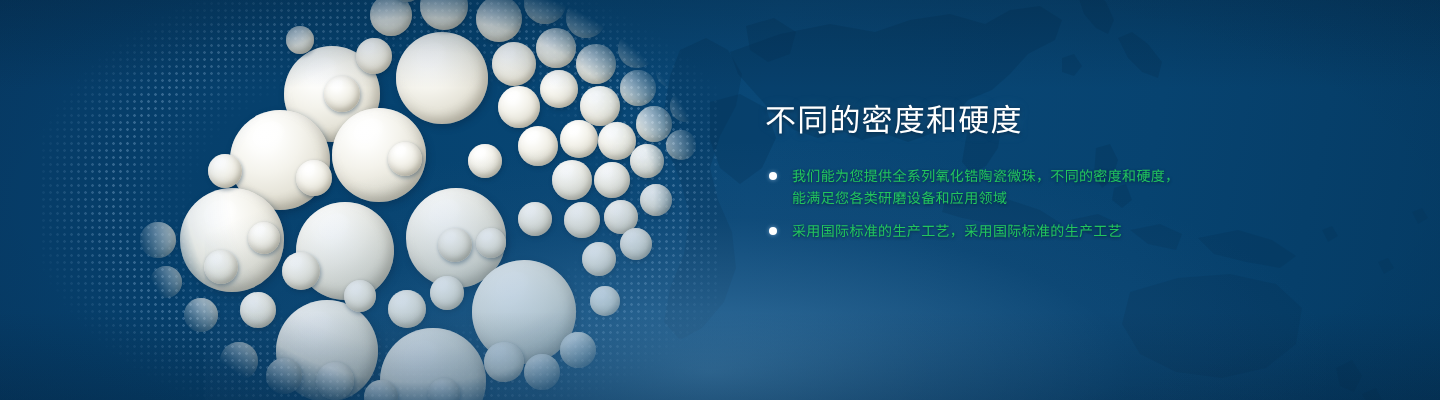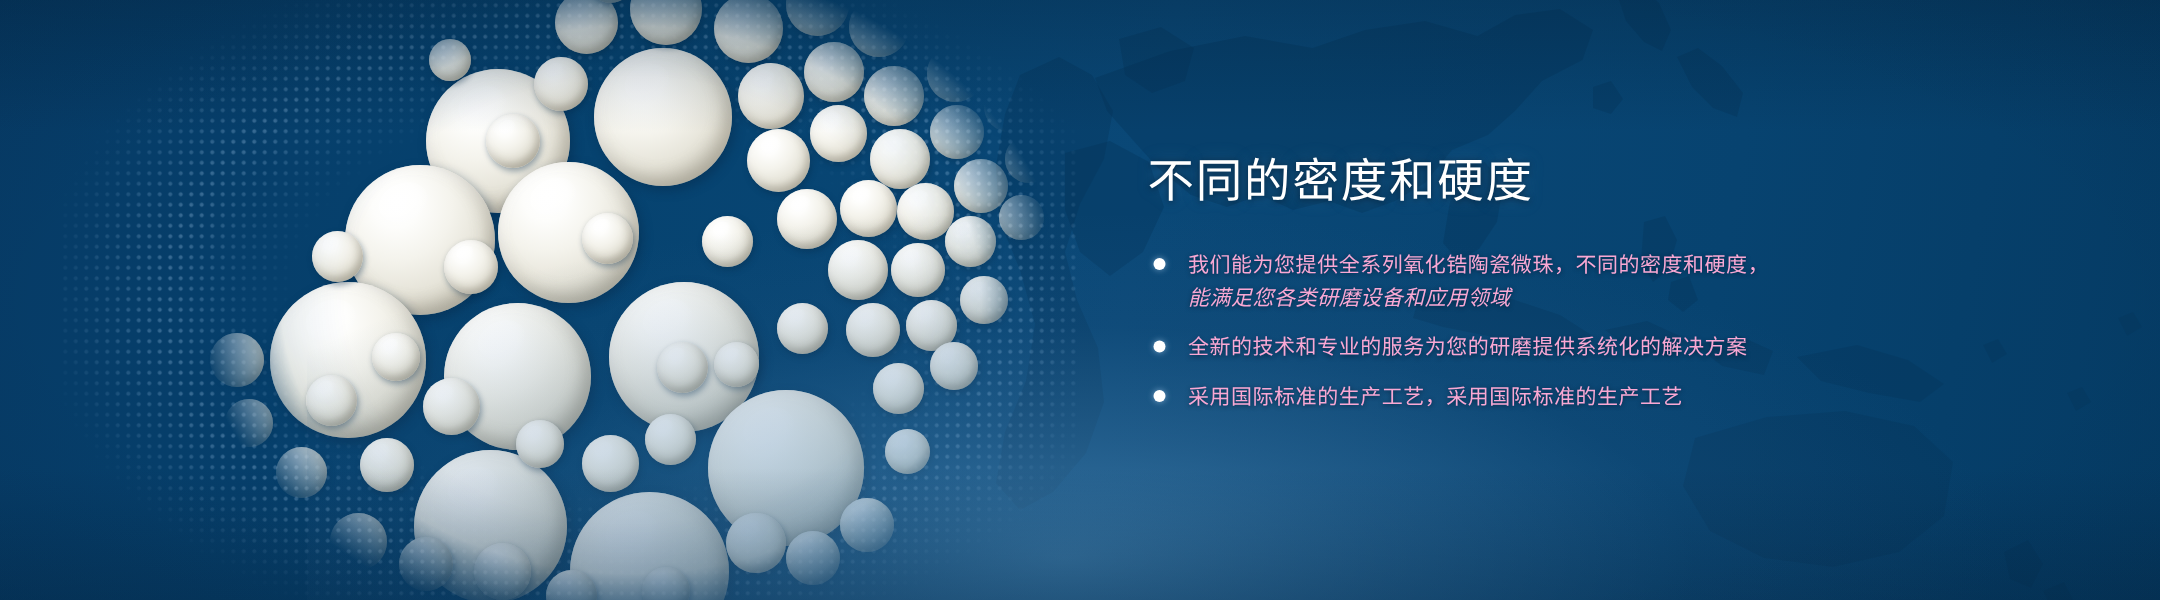--- a/index.html
+++ b/index.html
@@ -152,39 +152,39 @@
     margin: 0;
     padding: 0;
   }
 
   .bullet-row {
     position: relative;
     padding-left: 27px;
     margin-bottom: 11px;
     font-size: 14px;
     line-height: 22px;
-    color: #f9a8d4;
+    color: #22c55e;
     letter-spacing: 0.35px;
     text-shadow: 0 1px 3px rgba(2,24,44,0.7);
   }
   .bullet-row:last-child { margin-bottom: 0; }
 
   .bullet-dot {
     position: absolute;
     left: 4px;
     top: 7px;
     width: 8px;
     height: 8px;
     border-radius: 50%;
     background: #ffffff;
     box-shadow: 0 0 4px rgba(180,215,245,0.6);
   }
 
   .bullet-text { display: block; }
-  .bullet-text-2 { display: block; font-style: italic; }
+  .bullet-text-2 { display: block; }
 </style>
 </head>
 <body>
 
 <div class="banner">
 
   <div class="bg-base"></div>
 
   <div class="world-map">
     <svg viewBox="0 0 760 470" xmlns="http://www.w3.org/2000/svg" aria-hidden="true">
@@ -316,24 +316,20 @@
     <h1 class="headline">不同的密度和硬度</h1>
 
     <ul class="bullets">
 
       <li class="bullet-row">
         <span class="bullet-dot"></span>
         <span class="bullet-text">我们能为您提供全系列氧化锆陶瓷微珠，不同的密度和硬度，</span>
         <span class="bullet-text-2">能满足您各类研磨设备和应用领域</span>
       </li>
 
-      <li class="bullet-row">
-        <span class="bullet-dot"></span>
-        <span class="bullet-text">全新的技术和专业的服务为您的研磨提供系统化的解决方案</span>
-      </li>
 
       <li class="bullet-row">
         <span class="bullet-dot"></span>
         <span class="bullet-text">采用国际标准的生产工艺，采用国际标准的生产工艺</span>
       </li>
 
     </ul>
   </div>
 
 </div>

